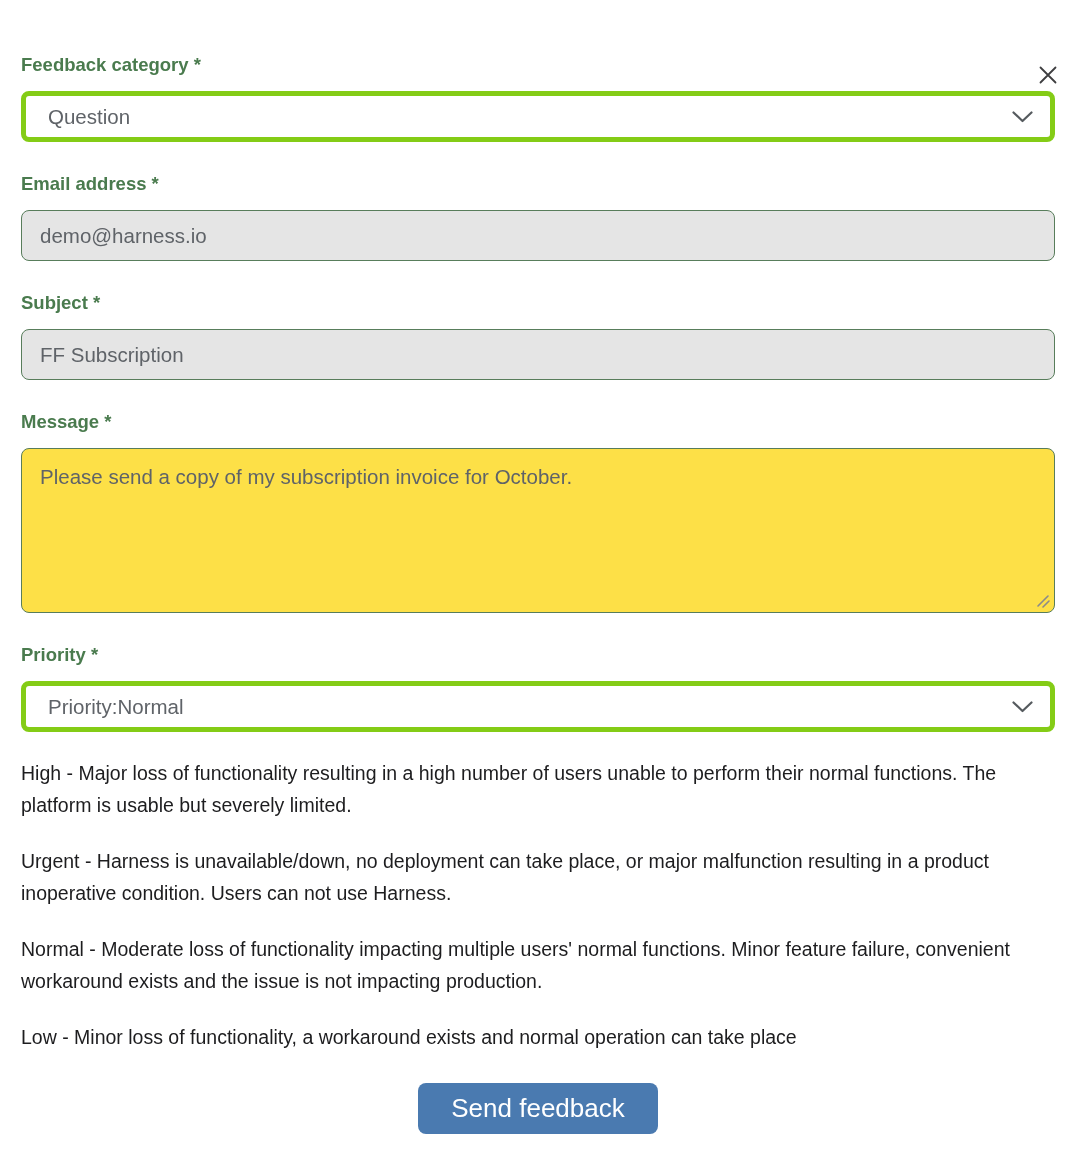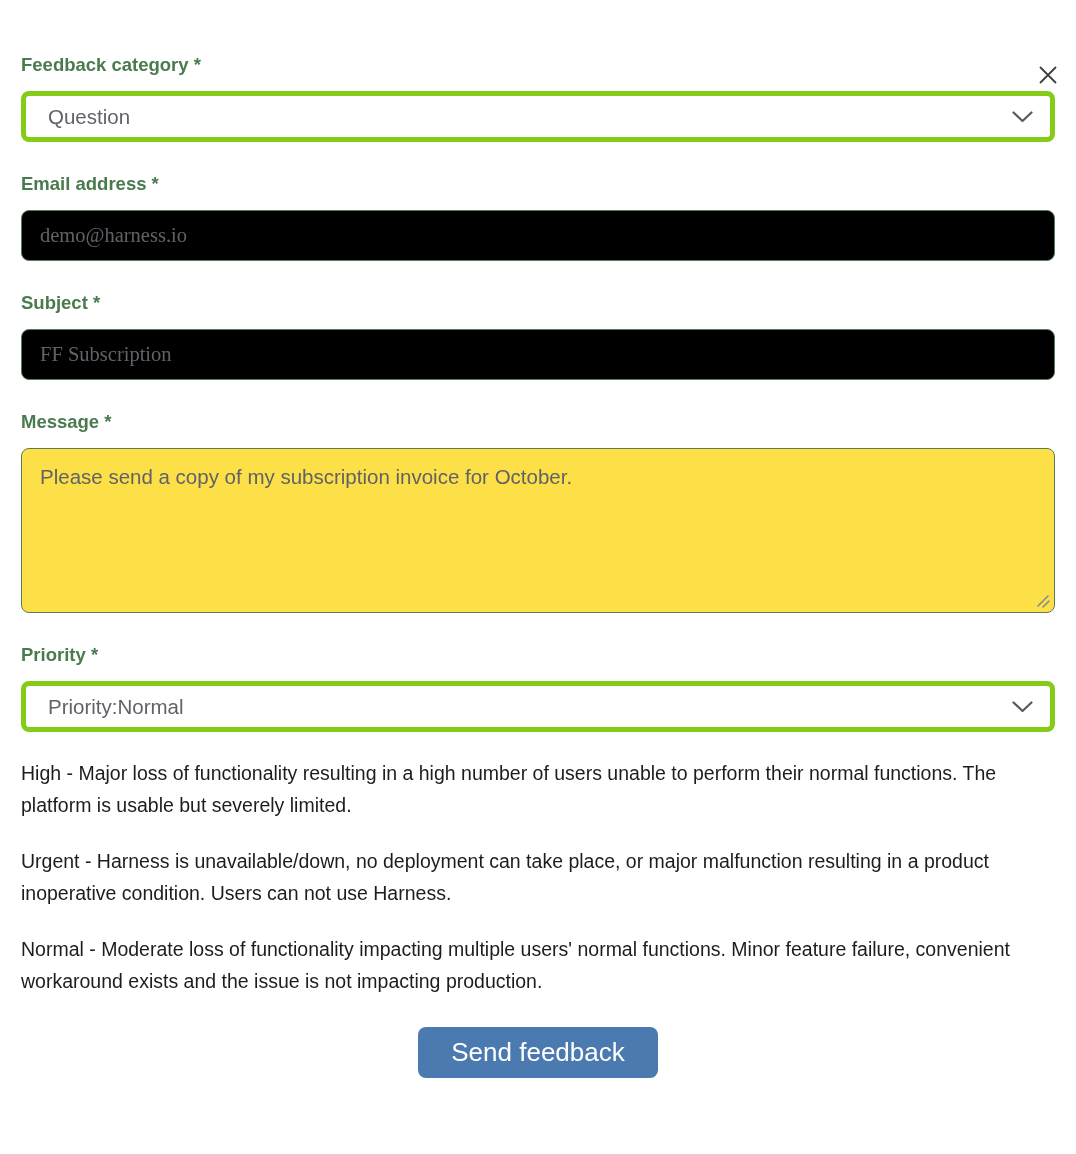--- a/index.html
+++ b/index.html
@@ -61,24 +61,24 @@
     right: 22px;
     top: 50%;
     transform: translateY(-50%);
     pointer-events: none;
     line-height: 0;
   }
   input.control {
     width: 100%;
     height: 51px;
     padding: 0 18px;
-    font-family: Liberation Serif, serif;
+    font-family: Liberation Sans, sans-serif;
     font-size: 20.5px;
     color: #5f6368;
-    background: #000000;
+    background: #e5e5e5;
     border: 1px solid #587d5b;
     border-radius: 8px;
     outline: none;
   }
   .textarea-wrap { position: relative; width: 100%; }
   textarea.control {
     display: block;
     width: 100%;
     height: 165px;
     padding: 14px 18px;
@@ -193,20 +193,21 @@
           <polyline points="1.5,1.5 10.5,10 19.5,1.5" fill="none" stroke="#555a5e" stroke-width="2.2" stroke-linecap="round" stroke-linejoin="round"></polyline>
         </svg>
     </span>
   </div>
 
   
   <div class="descriptions">
     <p>High - Major loss of functionality resulting in a high number of users unable to perform their normal functions. The platform is usable but severely limited.</p>
     <p>Urgent - Harness is unavailable/down, no deployment can take place, or major malfunction resulting in a product inoperative condition. Users can not use Harness.</p>
     <p>Normal - Moderate loss of functionality impacting multiple users' normal functions. Minor feature failure, convenient workaround exists and the issue is not impacting production.</p>
+    <p>Low - Minor loss of functionality, a workaround exists and normal operation can take place</p>
   </div>
 
   
   <div class="submit-row">
     <button class="submit-btn">Send feedback</button>
   </div>
 
 </div>
 
 </body></html>

